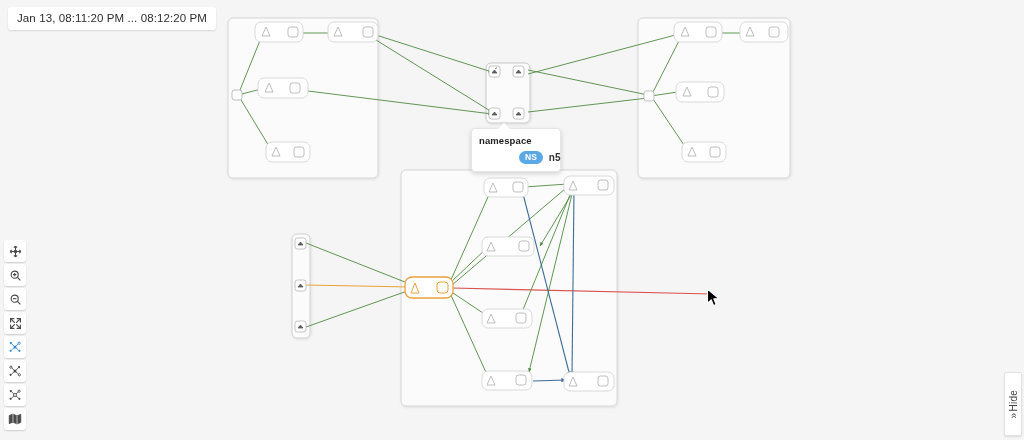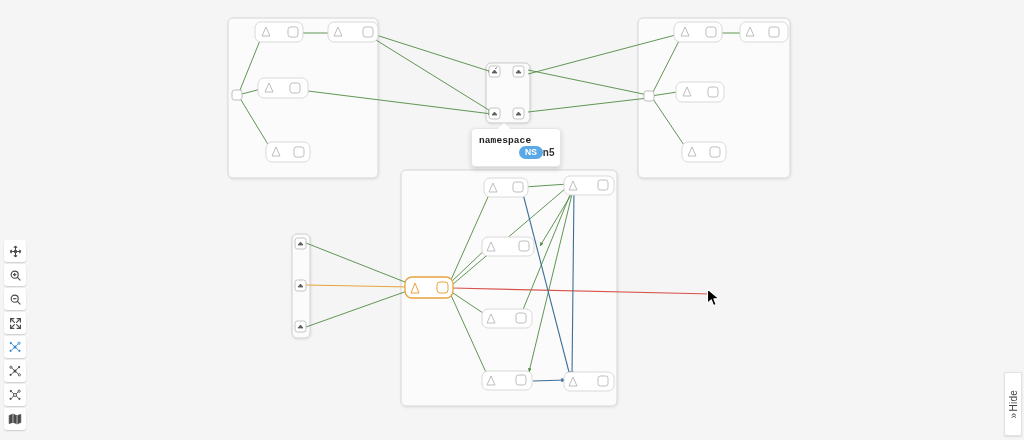--- a/index.html
+++ b/index.html
@@ -103,26 +103,27 @@
     border: 1px solid #e6e6e6;
     border-radius: 4px;
     box-shadow: 0 2px 5px rgba(0,0,0,.16);
     padding: 6px 7px 7px 7px;
     z-index: 35;
   }
   #node-tooltip .tt-title {
     font-size: 9.5px;
     font-weight: bold;
     color: #222;
+    margin-bottom: 5px;
     letter-spacing: .1px;
-    font-family: Liberation Mono, monospace;
   }
   #node-tooltip .tt-row {
     display: flex;
     align-items: center;
+    gap: 6px;
     padding-left: 40px;
   }
   #node-tooltip .tt-badge {
     background: #5aa9e6;
     color: #ffffff;
     font-size: 8.5px;
     font-weight: bold;
     border-radius: 8px;
     padding: 2px 6px;
     line-height: 1.1;
@@ -373,20 +374,21 @@
       <rect x="598" y="376" width="10" height="10" rx="2.5" fill="#ffffff" stroke="#b5b5b5" stroke-width="0.9"></rect>
     </g>
 
     <g>
       <rect x="405" y="277" width="48" height="21" rx="7" fill="#ffffff" stroke="#e8a33d" stroke-width="1.3"></rect>
       <path d="M411,293 L415,283 L419,293 z" fill="#ffffff" stroke="#e8a33d" stroke-width="1"></path>
       <rect x="437" y="282" width="11" height="11" rx="3" fill="#ffffff" stroke="#e8a33d" stroke-width="1"></rect>
     </g>
   </svg>
 
+  <div id="time-range-chip">Jan 13, 08:11:20 PM ... 08:12:20 PM</div>
 
   <div id="left-toolbar">
 
     <div class="tool-btn" title="Pan">
       <span>
         <svg width="13" height="13" viewBox="0 0 24 24" fill="none" stroke="currentColor" stroke-width="2">
           <path d="M12 2v20M2 12h20M12 2l-3 3M12 2l3 3M12 22l-3-3M12 22l3-3M2 12l3-3M2 12l3 3M22 12l-3-3M22 12l-3 3"></path>
           <circle cx="12" cy="12" r="3.2" fill="currentColor" stroke="none"></circle>
         </svg>
       </span>

